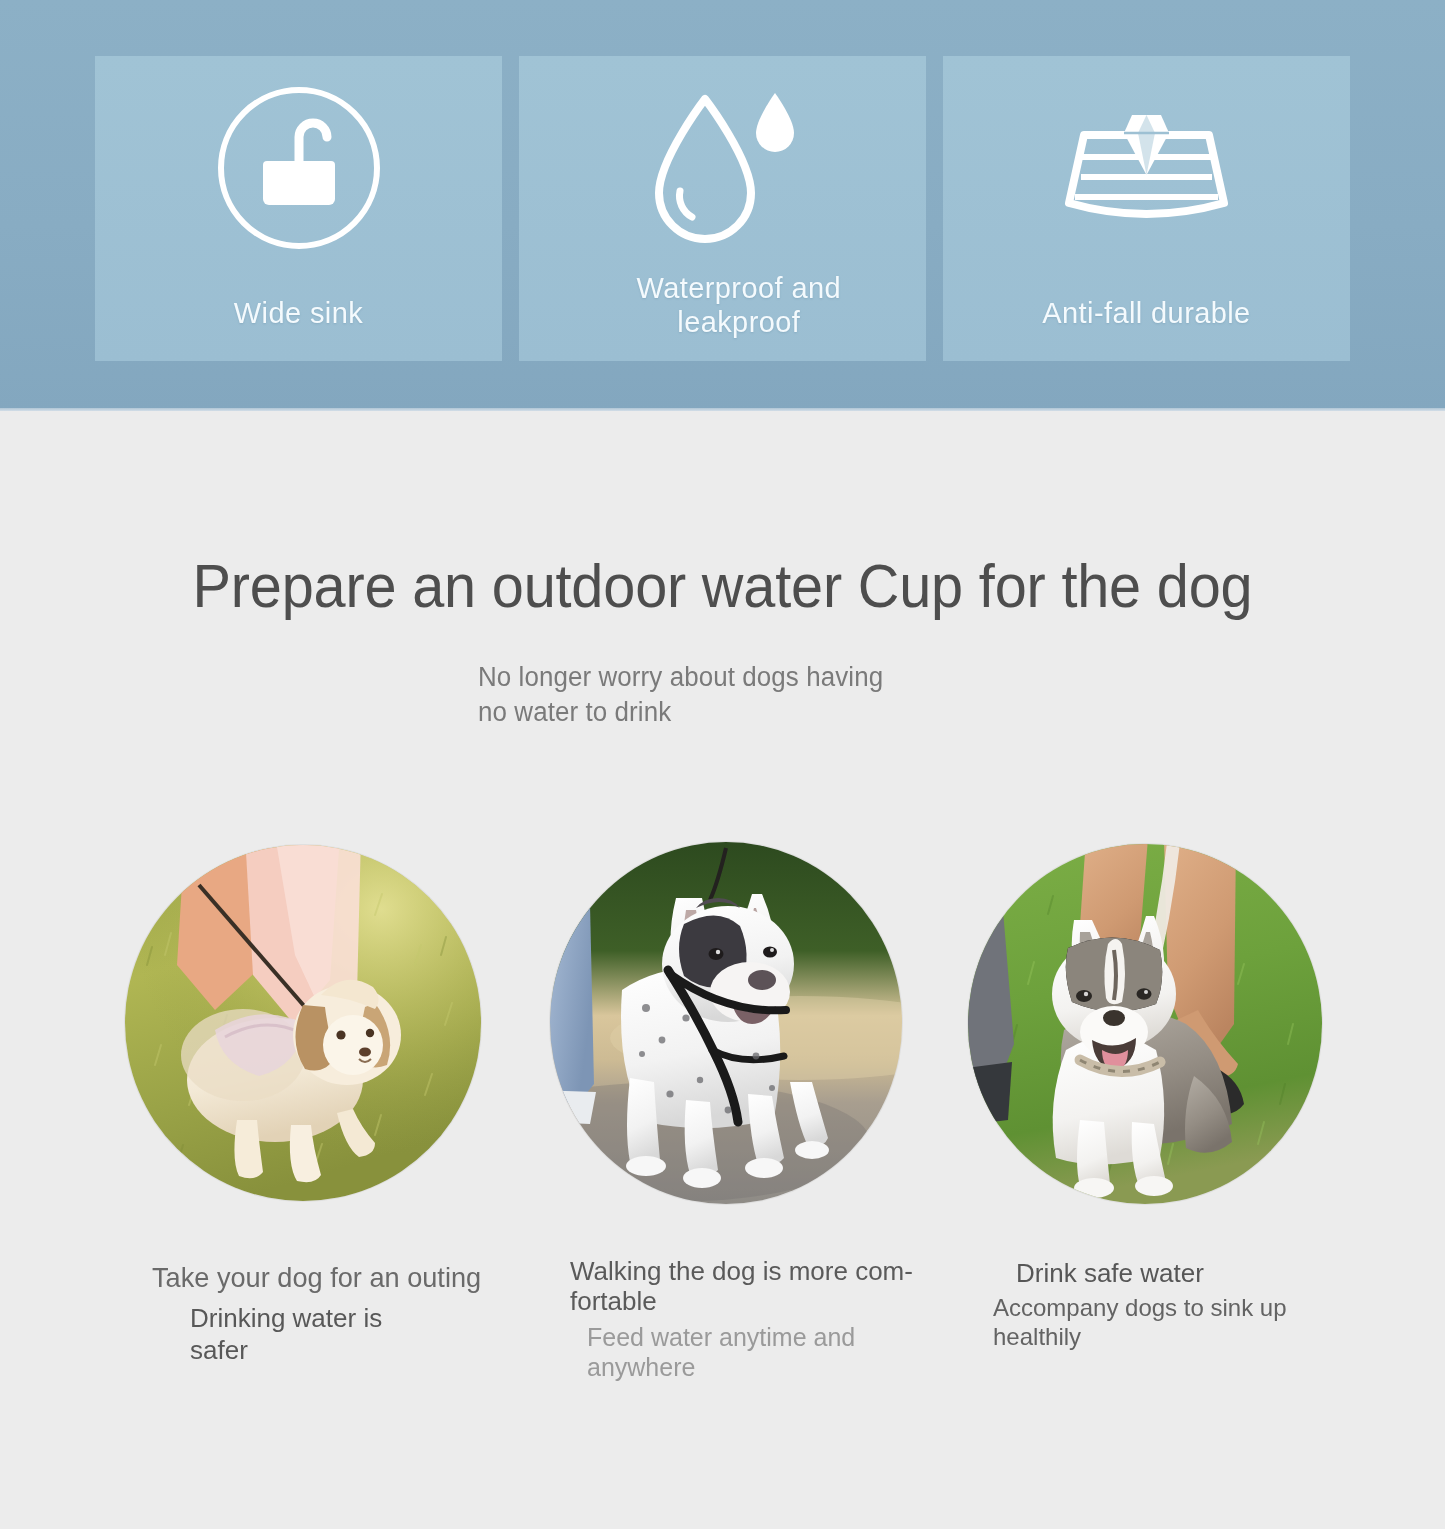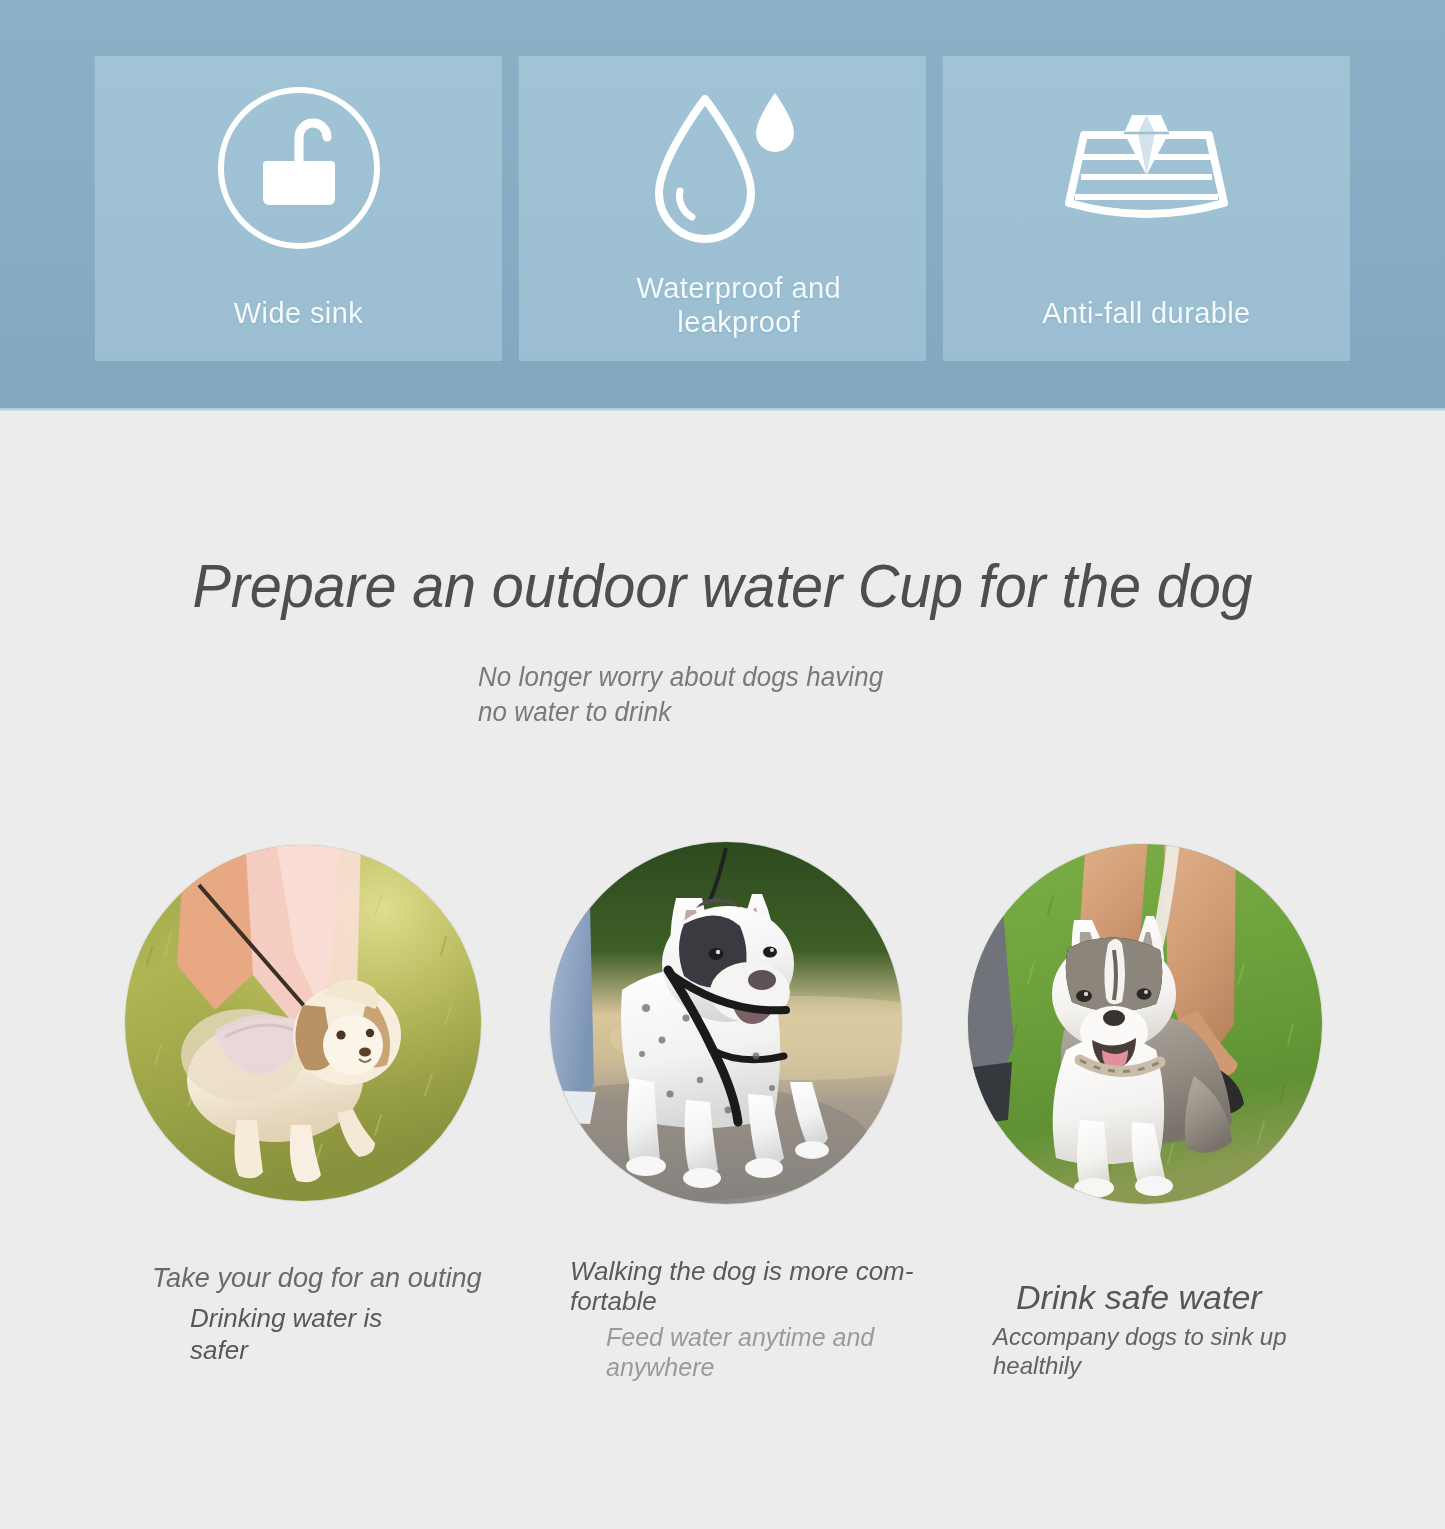--- a/index.html
+++ b/index.html
@@ -57,21 +57,20 @@
   }
   .feature-card.one-line .feature-label{ top:240px; }
   .feature-card.two-line .feature-label{ top:215px; text-align:center; padding-left:8%; }
   .feature-card.two-line .feature-label{ width:100%; }
 
   
   .main-section{
     position:absolute; left:0; top:411px;
     width:1445px; height:1118px;
     background:#ececec;
-    font-style:italic;
   }
   .headline{
     position:absolute; left:0; top:139px;
     width:1445px;
     text-align:center;
     color:#4e4e4e;
     font-size:62px;
     font-weight:400;
     letter-spacing:-.2px;
     transform:scaleX(.93);
@@ -120,24 +119,24 @@
     line-height:1.2;
     white-space:pre-line;
   }
 
   .caption.c0{ left:152px; top:851px; width:400px; }
   .caption.c0 .cap-title{ font-size:28px; color:#6a6a6a; transform:scaleX(.97); transform-origin:left; }
   .caption.c0 .cap-sub{ font-size:26px; color:#585858; margin-top:9px; margin-left:38px; }
 
   .caption.c1{ left:570px; top:845px; width:380px; }
   .caption.c1 .cap-title{ font-size:26px; color:#5a5a5a; }
-  .caption.c1 .cap-sub{ font-size:25px; color:#9a9a9a; margin-top:6px; margin-left:36px; }
+  .caption.c1 .cap-sub{ font-size:25px; color:#9a9a9a; margin-top:6px; margin-left:17px; }
 
   .caption.c2{ left:993px; top:847px; width:400px; }
-  .caption.c2 .cap-title{ font-size:34px; color:#565656; margin-left:23px;margin-top:20px; }
+  .caption.c2 .cap-title{ font-size:26px; color:#565656; margin-left:23px; }
   .caption.c2 .cap-sub{ font-size:24px; color:#636363; margin-top:6px; }
 </style>
 </head>
 <body>
 
 <div class="feature-banner">
   <div class="feature-row">
 
     <div class="feature-card one-line">
       <div class="feature-icon">

